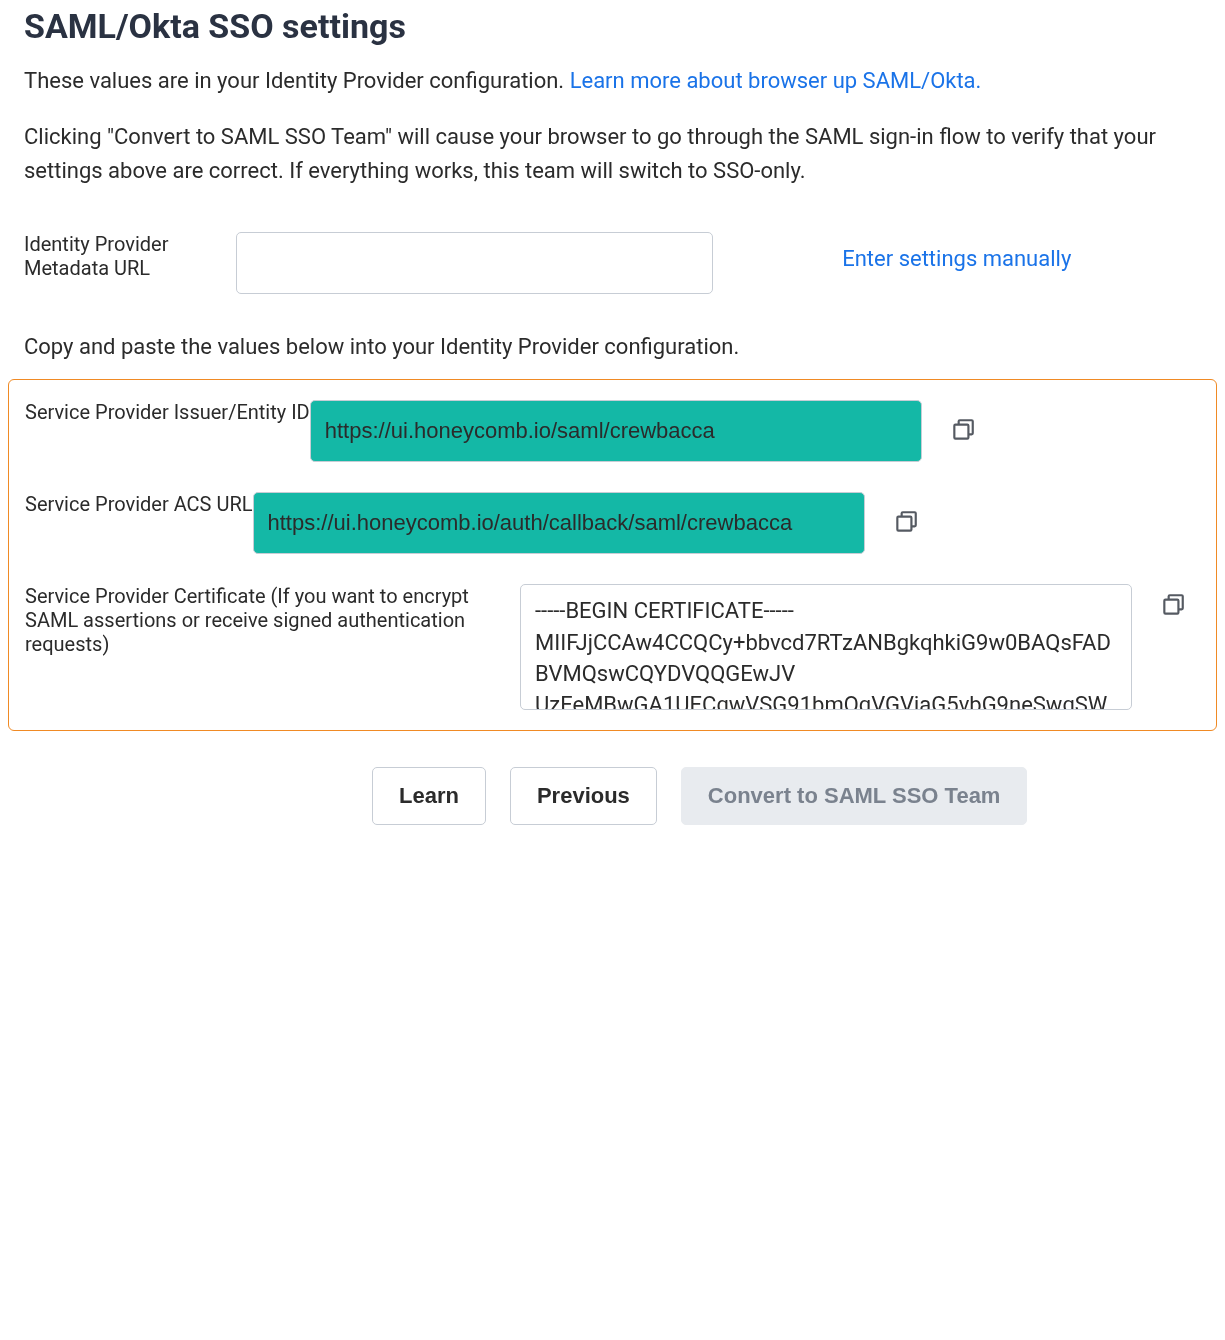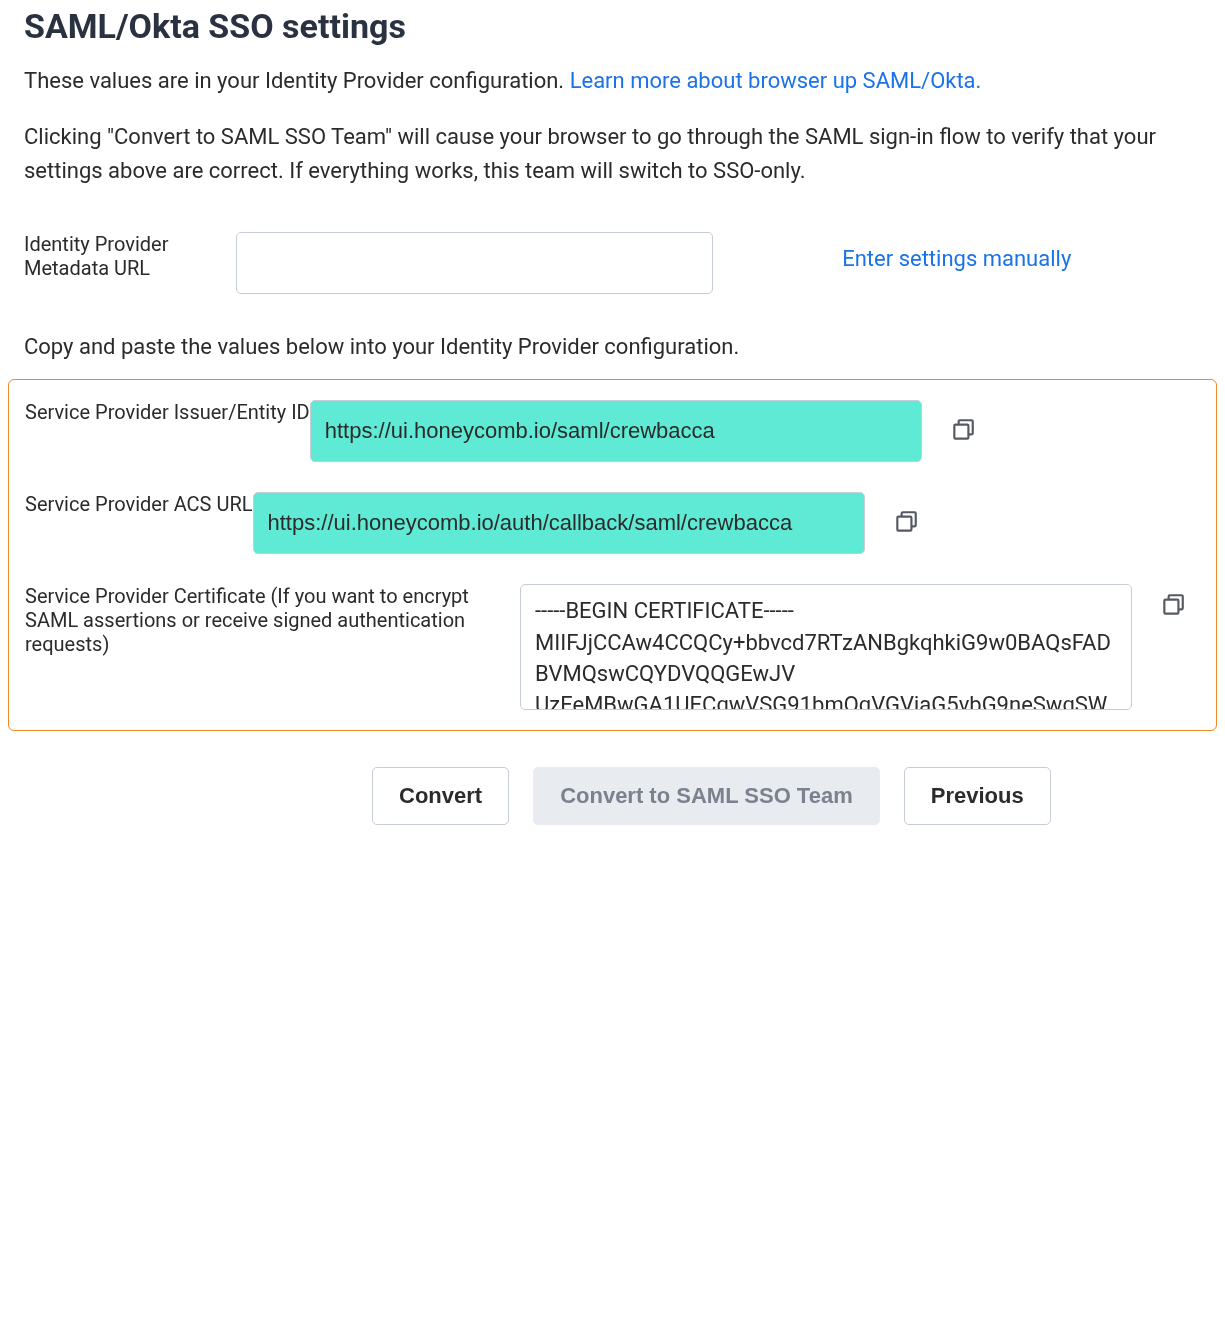--- a/index.html
+++ b/index.html
@@ -78,21 +78,21 @@
   }
   .field-row:last-child { margin-bottom: 0; }
   .field-col { display: flex; flex-direction: row; }
   .readonly-input {
     width: 612px;
     height: 62px;
     border: 1px solid #c7cdd5;
     border-radius: 5px;
     font-size: 22px;
     padding: 12px 14px;
-    background: #5eead4;
+    background: #14b8a6;
     color: #2b2b2b;
     white-space: nowrap;
     overflow: hidden;
     text-overflow: clip;
     display: flex;
     align-items: center;
   }
   .cert-box {
     width: 612px;
     height: 126px;
@@ -216,16 +216,16 @@
             <path d="M8 7 V4 a1 1 0 0 1 1 -1 h11 a1 1 0 0 1 1 1 v11 a1 1 0 0 1 -1 1 h-3"></path>
           </svg>
         </span>
       </div>
     </div>
   </div>
 
 </div>
 
 <div class="button-row">
-  <button class="btn">Convert</button>
+  <button class="btn">Learn</button>
+  <button class="btn">Previous</button>
   <button class="btn btn-disabled" disabled="">Convert to SAML SSO Team</button>
-  <button class="btn">Previous</button>
 </div>
 
 </body></html>

